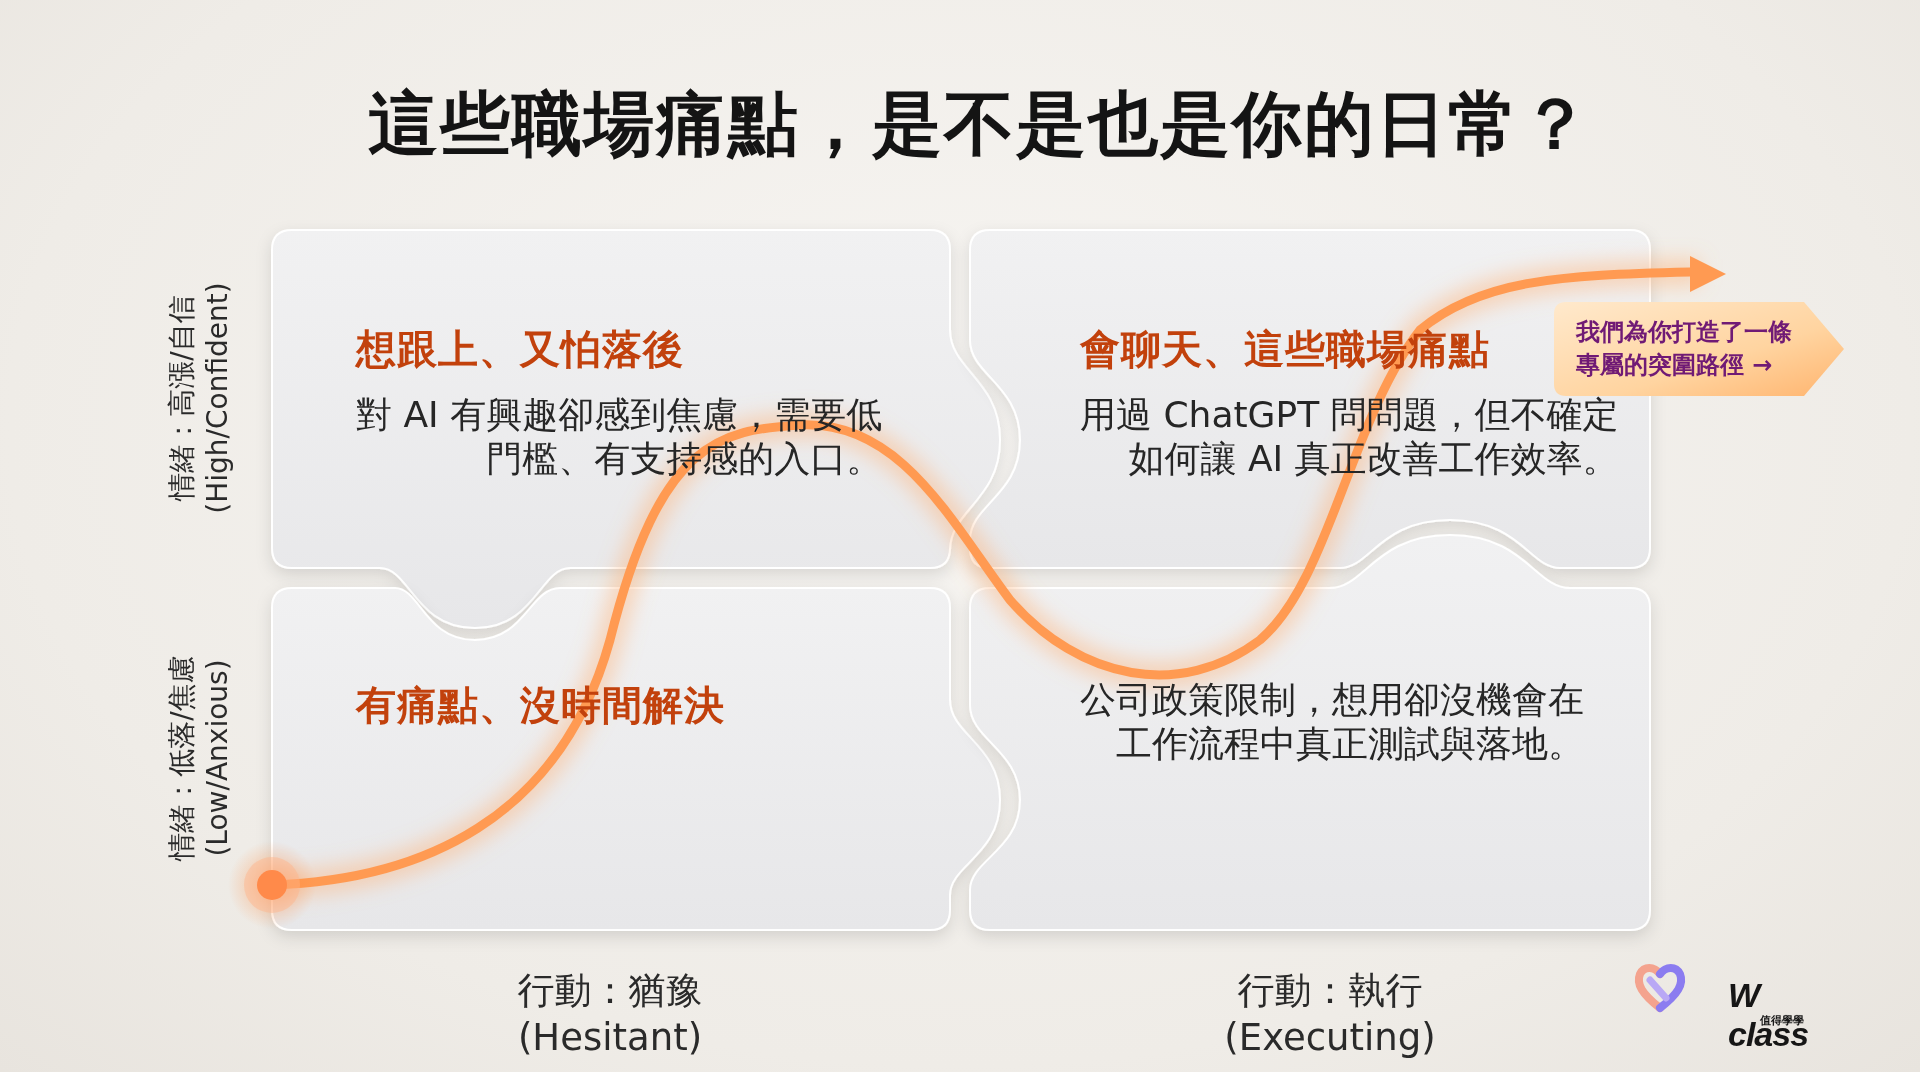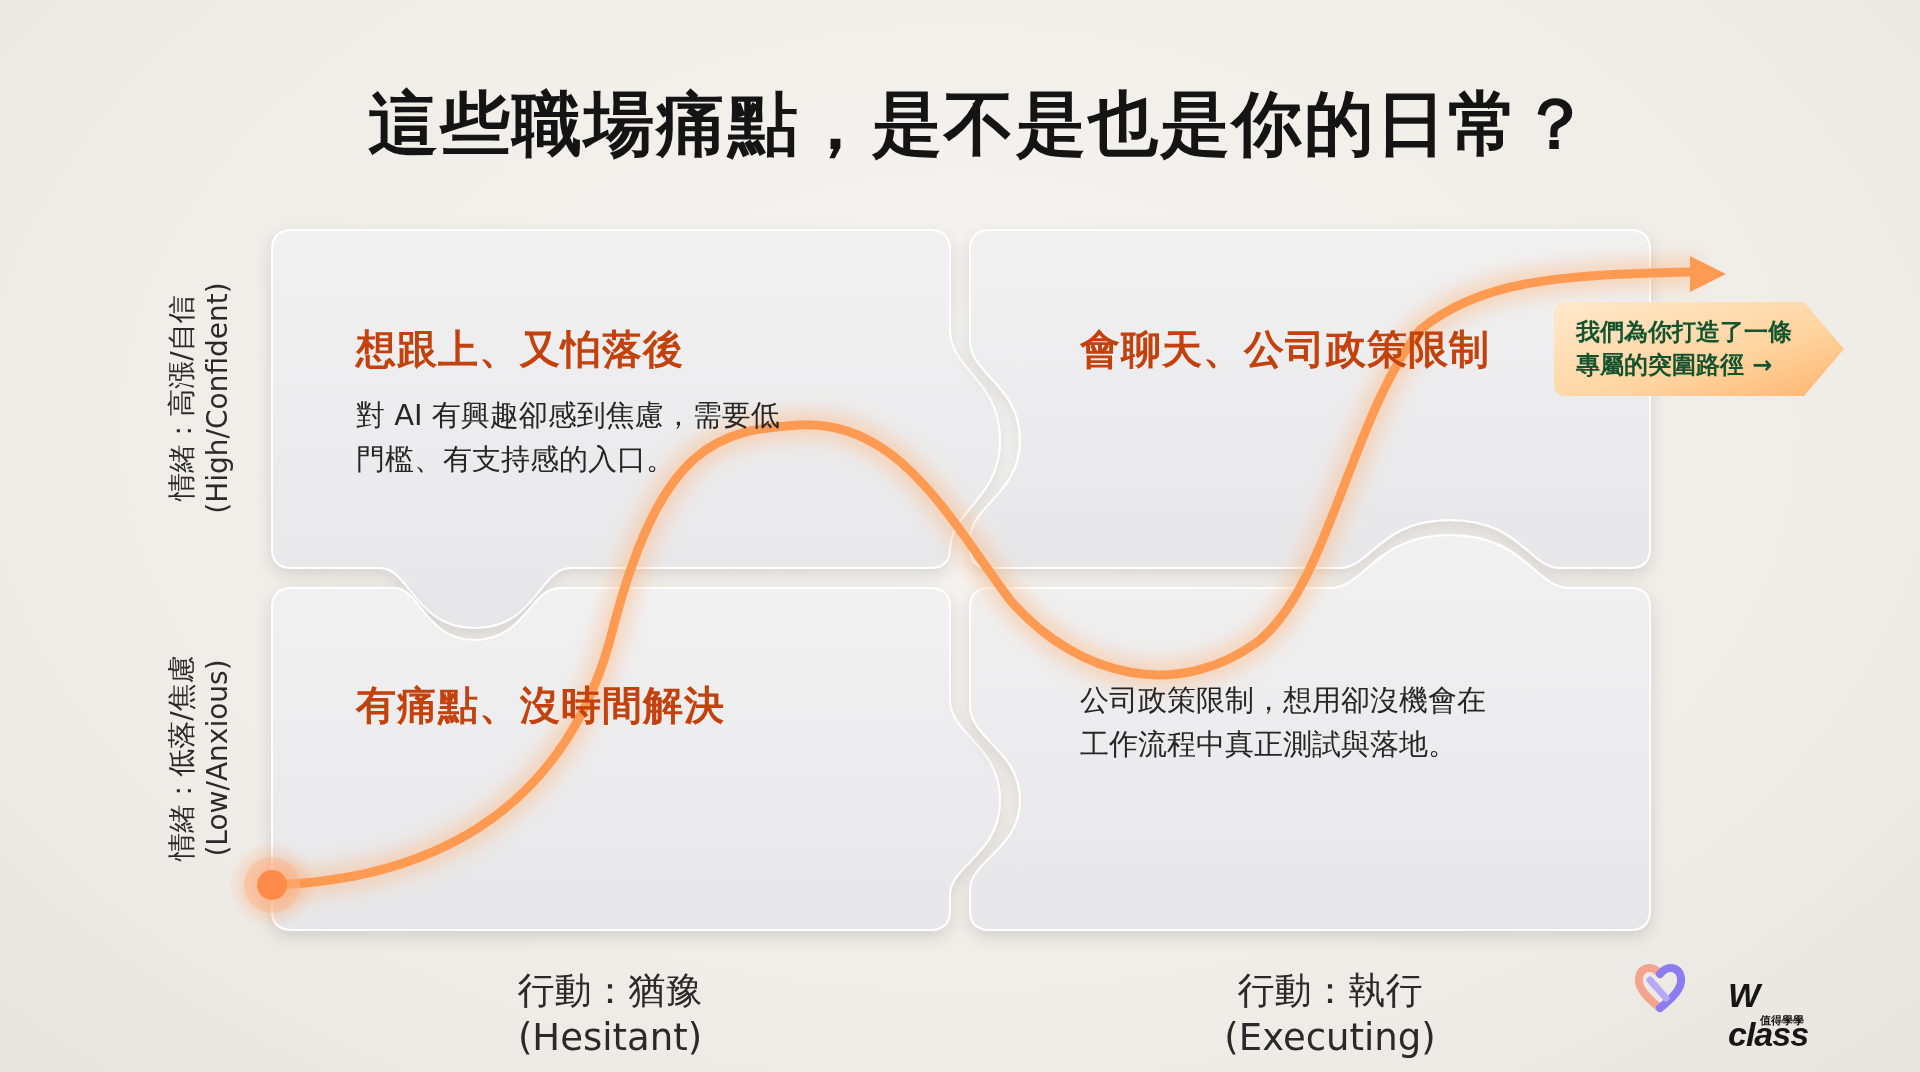--- a/index.html
+++ b/index.html
@@ -23,33 +23,33 @@
   .xlabel {
     position:absolute; top:966px; font-size:37px; color:#2a2a2a; text-align:center;
   }
   .xlabel.hes { left:440px; width:340px; }
   .xlabel.exe { left:1150px; width:360px; }
 
   svg.board { position:absolute; left:0; top:0; }
 
   .card-text { position:absolute; }
   .card-title { font-size:40px; font-weight:bold; color:#c2410c; letter-spacing:1px; margin-bottom:16px; }
-  .card-desc { font-size:29px; line-height:44px; color:#262626; white-space:pre-line; }
+  .card-desc { font-size:36px; line-height:44px; color:#262626; white-space:pre-line;text-align:right; }
   .c-tl { left:356px; top:322px; }
   .c-tr { left:1080px; top:322px; }
   .c-bl { left:356px; top:678px; }
   .c-br { left:1080px; top:678px; }
 
   .callout {
     position:absolute; left:1554px; top:302px; width:292px; height:94px;
   }
   .callout svg { position:absolute; left:0; top:0; }
   .callout-text {
     position:absolute; left:22px; top:14px; font-size:24px; font-weight:bold; line-height:33px;
-    color:#14532d; white-space:pre-line;
+    color:#701a75; white-space:pre-line;
   }
 
   .logo { position:absolute; left:1632px; top:958px; width:190px; height:60px; }
   .logo-word { position:absolute; left:56px; top:18px; font-size:34px; font-weight:bold; font-style:italic; color:#161616; letter-spacing:-1px; font-family:"Liberation Sans", sans-serif;margin-left:40px; }
   .logo-sub { position:absolute; left:128px; top:8px; font-size:11px; font-weight:bold; color:#161616;margin-top:47px; }
 </style>
 </head>
 <body>
 
 <div class="title">這些職場痛點，是不是也是你的日常？</div>
@@ -102,21 +102,23 @@
   <circle cx="272" cy="885" r="28" fill="#ffb38a" fill-opacity="0.45"></circle>
   <circle cx="272" cy="885" r="15" fill="#ff8a4a"></circle>
 </svg>
 
 <div class="card-text c-tl">
   <div class="card-title">想跟上、又怕落後</div>
   <div class="card-desc">對 AI 有興趣卻感到焦慮，需要低
 門檻、有支持感的入口。</div>
 </div>
 <div class="card-text c-tr">
-  <div class="card-title">會聊天、公司政策限制</div>
+  <div class="card-title">會聊天、這些職場痛點</div>
+  <div class="card-desc">用過 ChatGPT 問問題，但不確定
+如何讓 AI 真正改善工作效率。</div>
 </div>
 <div class="card-text c-bl">
   <div class="card-title">有痛點、沒時間解決</div>
 </div>
 <div class="card-text c-br">
   <div class="card-desc">公司政策限制，想用卻沒機會在
 工作流程中真正測試與落地。</div>
 </div>
 
 <div class="callout">

